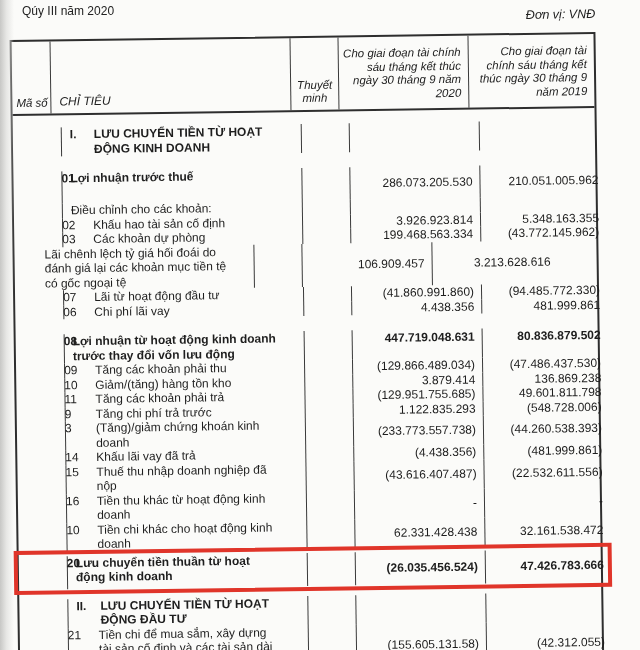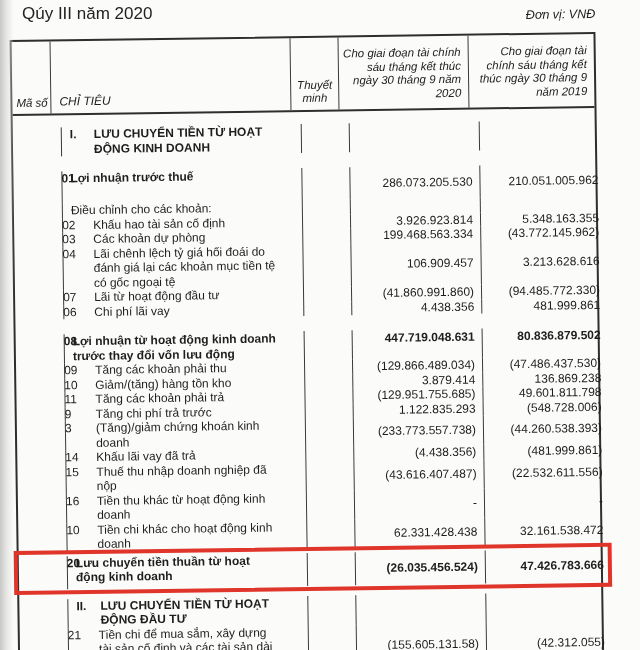--- a/index.html
+++ b/index.html
@@ -11,21 +11,21 @@
     -webkit-font-smoothing:antialiased;
   }
   
   .scan-edge{
     position:absolute;left:0;top:0;width:14px;height:650px;z-index:6;
     background:linear-gradient(90deg,#c7c7c5 0%,#e6e6e4 45%,rgba(251,251,249,0) 100%);
     pointer-events:none;
   }
   .period-label{
     position:absolute;left:22px;top:4px;
-    font-size:17px;color:#222;z-index:4;
+    font-size:12px;color:#222;z-index:4;
   }
   
   .doc{
     position:absolute;left:0;top:0;width:640px;height:700px;
     transform:rotate(-0.8deg);transform-origin:20px 650px;
   }
   .unit-label{
     position:absolute;top:15px;left:420px;width:184px;text-align:right;
     font-style:italic;font-size:12.5px;color:#222;
   }
@@ -145,21 +145,20 @@
     <div class="c c-label">
       <span class="prefix"></span>
       <span>Các khoản dự phòng</span>
     </div>
     <div class="c c-note"></div>
     <div class="c c-v">199.468.563.334</div>
     <div class="c c-v">(43.772.145.962)</div>
   </div>
         <div class="r ind">
 
-    <div class="c c-code">04</div>
     <div class="c c-label">
       <span class="prefix"></span>
       <span>Lãi chênh lệch tỷ giá hối đoái do đánh giá lại các khoản mục tiền tệ có gốc ngoại tệ</span>
     </div>
     <div class="c c-note"></div>
     <div class="c c-v">106.909.457</div>
     <div class="c c-v">3.213.628.616</div>
   </div>
         <div class="r ind">
 

